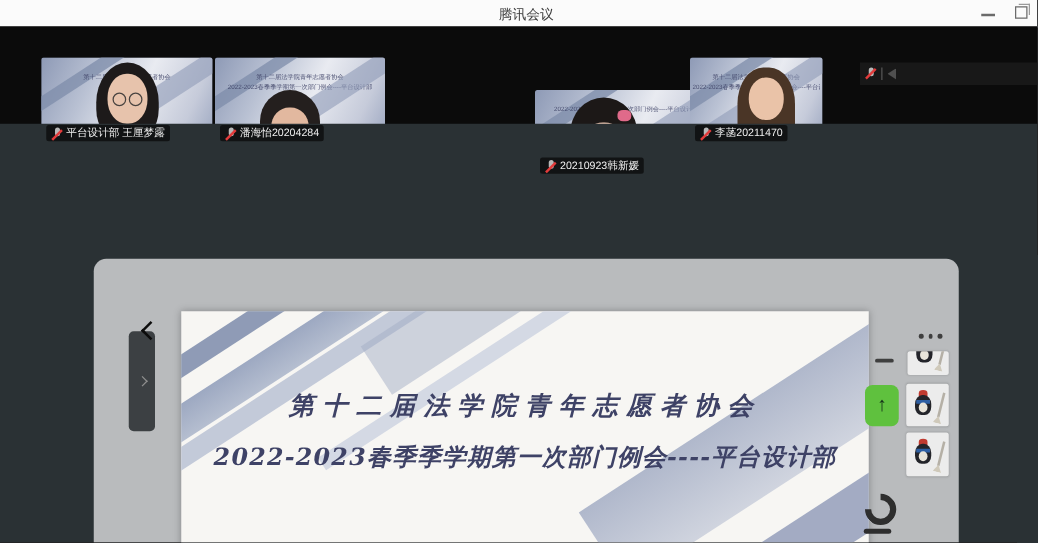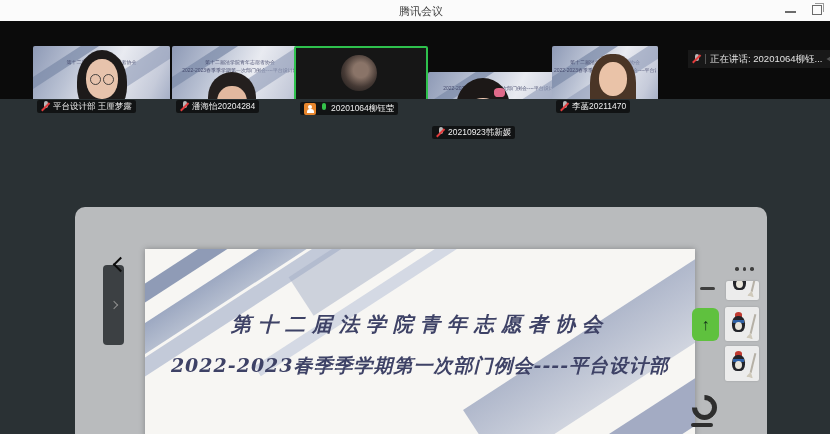--- a/index.html
+++ b/index.html
@@ -48,21 +48,21 @@
   .t4 .body{left:24px;bottom:-6px;width:64px;height:20px;background:#efeae2;border-radius:8px 8px 0 0;}
   .t5 .hair{left:38px;top:8px;width:46px;height:64px;background:#4a3526;border-radius:45% 45% 30% 30%;}
   .t5 .face{left:47px;top:16px;width:28px;height:34px;background:#eac3a8;border-radius:48%;}
   .t5 .body{left:34px;bottom:-4px;width:54px;height:16px;background:#cdb59a;border-radius:8px 8px 0 0;}
   .t6 .card{left:44px;top:0;width:58px;height:40px;background:#ebebeb;}
   .t6 .head{left:66px;top:6px;width:13px;height:14px;background:#5a4f4a;border-radius:50%;}
   .t6 .shoulders{left:59px;top:21px;width:27px;height:14px;background:#8c8377;border-radius:6px 6px 0 0;}
 
   
   .label{position:absolute;left:4px;bottom:3px;height:13px;background:rgba(8,8,8,.72);border-radius:2px;
-         display:flex;align-items:center;gap:3px;padding:0 4px;font-size:8.5px;color:#eeeeee;white-space:nowrap;z-index:3;}
+         display:flex;align-items:flex-end;gap:3px;padding:0 4px;font-size:8.5px;color:#eeeeee;white-space:nowrap;z-index:3;}
   .mic{position:relative;width:9px;height:11px;flex:0 0 auto;}
   .mic::before{content:'';position:absolute;left:3px;top:0;width:3.5px;height:7px;background:#b8b8b8;border-radius:2px;}
   .mic.muted::after{content:'';position:absolute;left:-1px;top:4.5px;width:11px;height:1.6px;background:#e23b3b;transform:rotate(-45deg);}
   .mic.on::before{background:#35c24a;}
   .presenter{position:relative;width:12px;height:12px;background:#e8862c;border-radius:2px;flex:0 0 auto;}
   .presenter::before{content:'';position:absolute;left:4px;top:2px;width:4px;height:4px;background:#fff;border-radius:50%;}
   .presenter::after{content:'';position:absolute;left:2.5px;top:6.5px;width:7px;height:4px;background:#fff;border-radius:3px 3px 0 0;}
 
   
   .banner{position:absolute;left:688px;top:50px;width:142px;height:18px;background:rgba(26,26,26,.93);
@@ -151,28 +151,20 @@
         <div class="mini-text mt2">2022-2023春季季学期第一次部门例会----平台设计部</div>
       </div>
       <span class="pp hair"></span>
       <span class="pp face"></span>
       <div class="label">
         <span class="mic muted"></span>
         <span>潘海怡20204284</span>
       </div>
     </div>
 
-    <div class="tile t3">
-      <span class="pp avatar"></span>
-      <div class="label">
-        <span class="presenter"></span>
-        <span class="mic on"></span>
-        <span>20201064柳钰莹</span>
-      </div>
-    </div>
 
     <div class="tile t4">
       <div class="mini-slide">
         <div class="mini-text mt1">2022-2023春季季学期第一次部门例会----平台设计部</div>
       </div>
       <span class="pp hair"></span>
       <span class="pp face"></span>
       <span class="pp clip"></span>
       <span class="pp body"></span>
       <div class="label">
@@ -193,21 +185,20 @@
         <span class="mic muted"></span>
         <span>李菡20211470</span>
       </div>
     </div>
 
   </div>
 
   <div class="banner">
     <span class="mic muted"></span>
     <span class="bn-div"></span>
-    <span>正在讲话: 20201064柳钰...</span>
     <span class="bn-dim"></span>
 
   </div>
 
   <div class="lower">
     <div class="main">
 
       <div class="slide">
         <div class="dec d3"></div>
         <div class="dec d1"></div>

